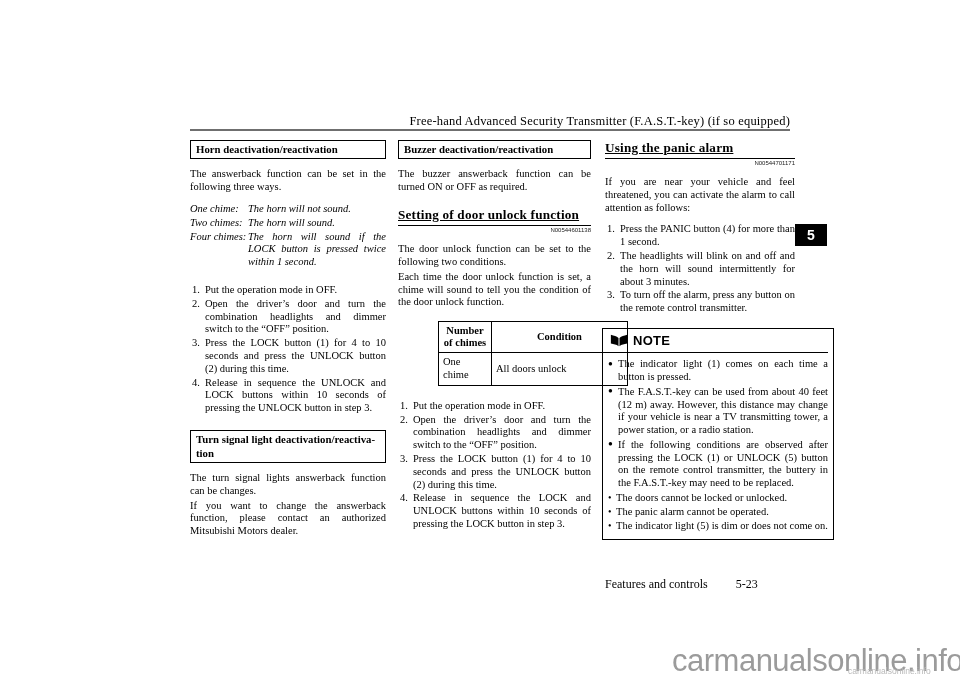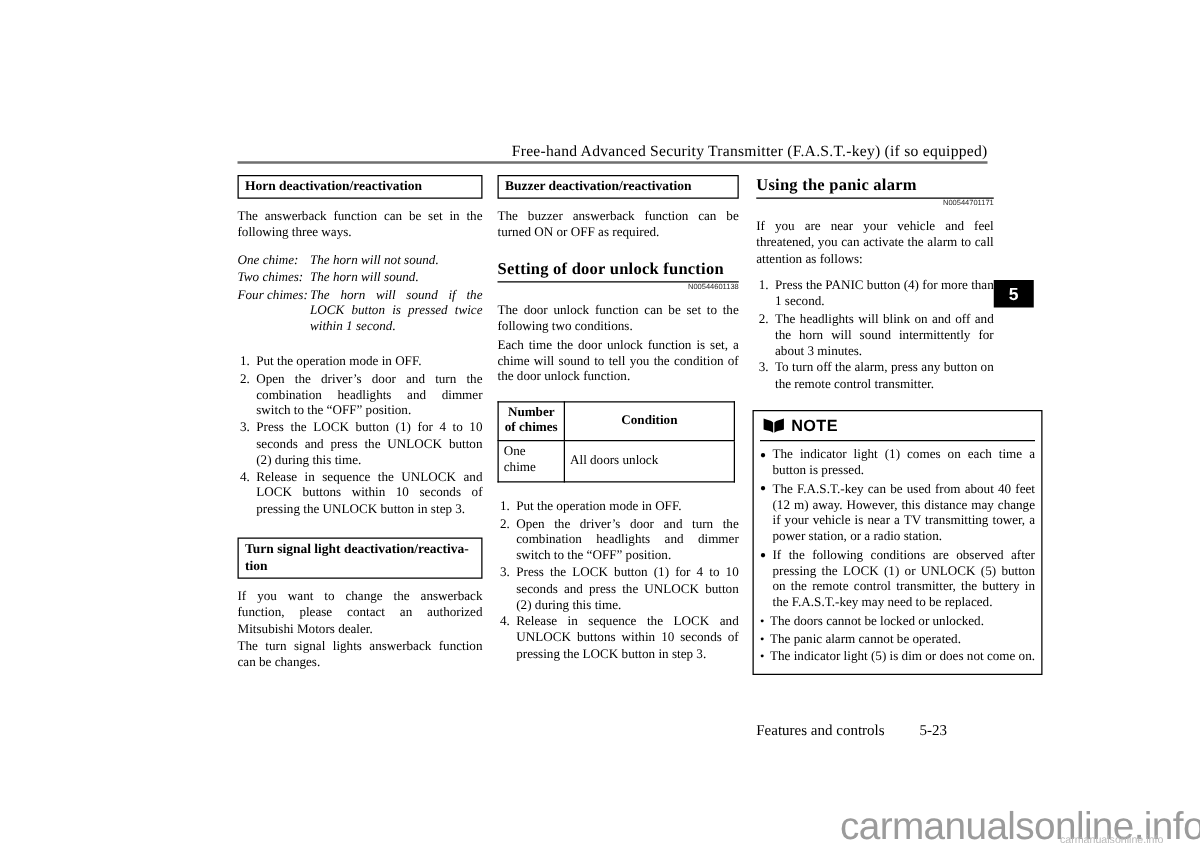--- a/index.html
+++ b/index.html
@@ -32,29 +32,29 @@
   .def-row { display:flex; margin-bottom:1px;font-style:italic; }
   .def-label { width:58px; flex:0 0 58px; }
   .def-text { flex:1; text-align:justify; }
 
   .steps { margin-left:2px; }
   .step { position:relative; padding-left:13px; text-align:justify; margin-bottom:1px; }
   .step .num { position:absolute; left:0; top:0; }
 
   .section-heading {
     font-size:13.2px; font-weight:bold; letter-spacing:0.2px;
-    padding-bottom:2px; border-bottom:1.2px solid #000;
+    padding-bottom:2px; border-bottom:1.2px solid #000;text-decoration:underline;
   }
   .section-code {
     text-align:right; font-size:6px; line-height:1; margin-top:1px;
     margin-bottom:10px; color:#222; font-family:"Liberation Sans", sans-serif;
   }
 
   table.chime-table {
-    border-collapse:collapse; width:190px; margin-top:12px; margin-bottom:14px;
+    border-collapse:collapse; width:190px; margin-top:12px; margin-bottom:14px;margin-left:40px;
   }
   table.chime-table th, table.chime-table td {
     border:1.4px solid #000; font-size:10.5px; padding:3px 4px; font-weight:normal;
   }
   table.chime-table th { font-weight:bold; text-align:center; line-height:1.15; }
   table.chime-table td { text-align:left; }
   .cw1 { width:53px; }
 
   .note-box { border:1.4px solid #000; margin-top:13px; padding:3px 5px 6px 5px; width:232px; margin-left:-3px; }
   .note-header { display:flex; align-items:center; gap:4px; padding:1px 0 2px 1px; }
@@ -127,22 +127,22 @@
       <div class="step">
         <span class="num">4.</span>
         <span>Release in sequence the UNLOCK and LOCK buttons within 10 seconds of pressing the UNLOCK button in step 3.</span>
       </div>
     </div>
     <div class="gap-l"></div>
     <div class="boxed-title">
       <div>Turn signal light deactivation/reactiva-</div>
       <div>tion</div>
     </div>
+    <p class="para">The turn signal lights answerback function can be changes.</p>
     <p class="para">If you want to change the answerback function, please contact an authorized Mitsubishi Motors dealer.</p>
-    <p class="para">The turn signal lights answerback function can be changes.</p>
   </div>
 
   <div class="col col2">
     <div class="boxed-title">Buzzer deactivation/reactivation</div>
     <p class="para">The buzzer answerback function can be turned ON or OFF as required.</p>
     <div class="gap-m"></div>
     <div class="section-heading">Setting of door unlock function</div>
     <div class="section-code">N00544601138</div>
     <p class="para">The door unlock function can be set to the following two conditions.</p>
     <p class="para">Each time the door unlock function is set, a chime will sound to tell you the condition of the door unlock function.</p>

